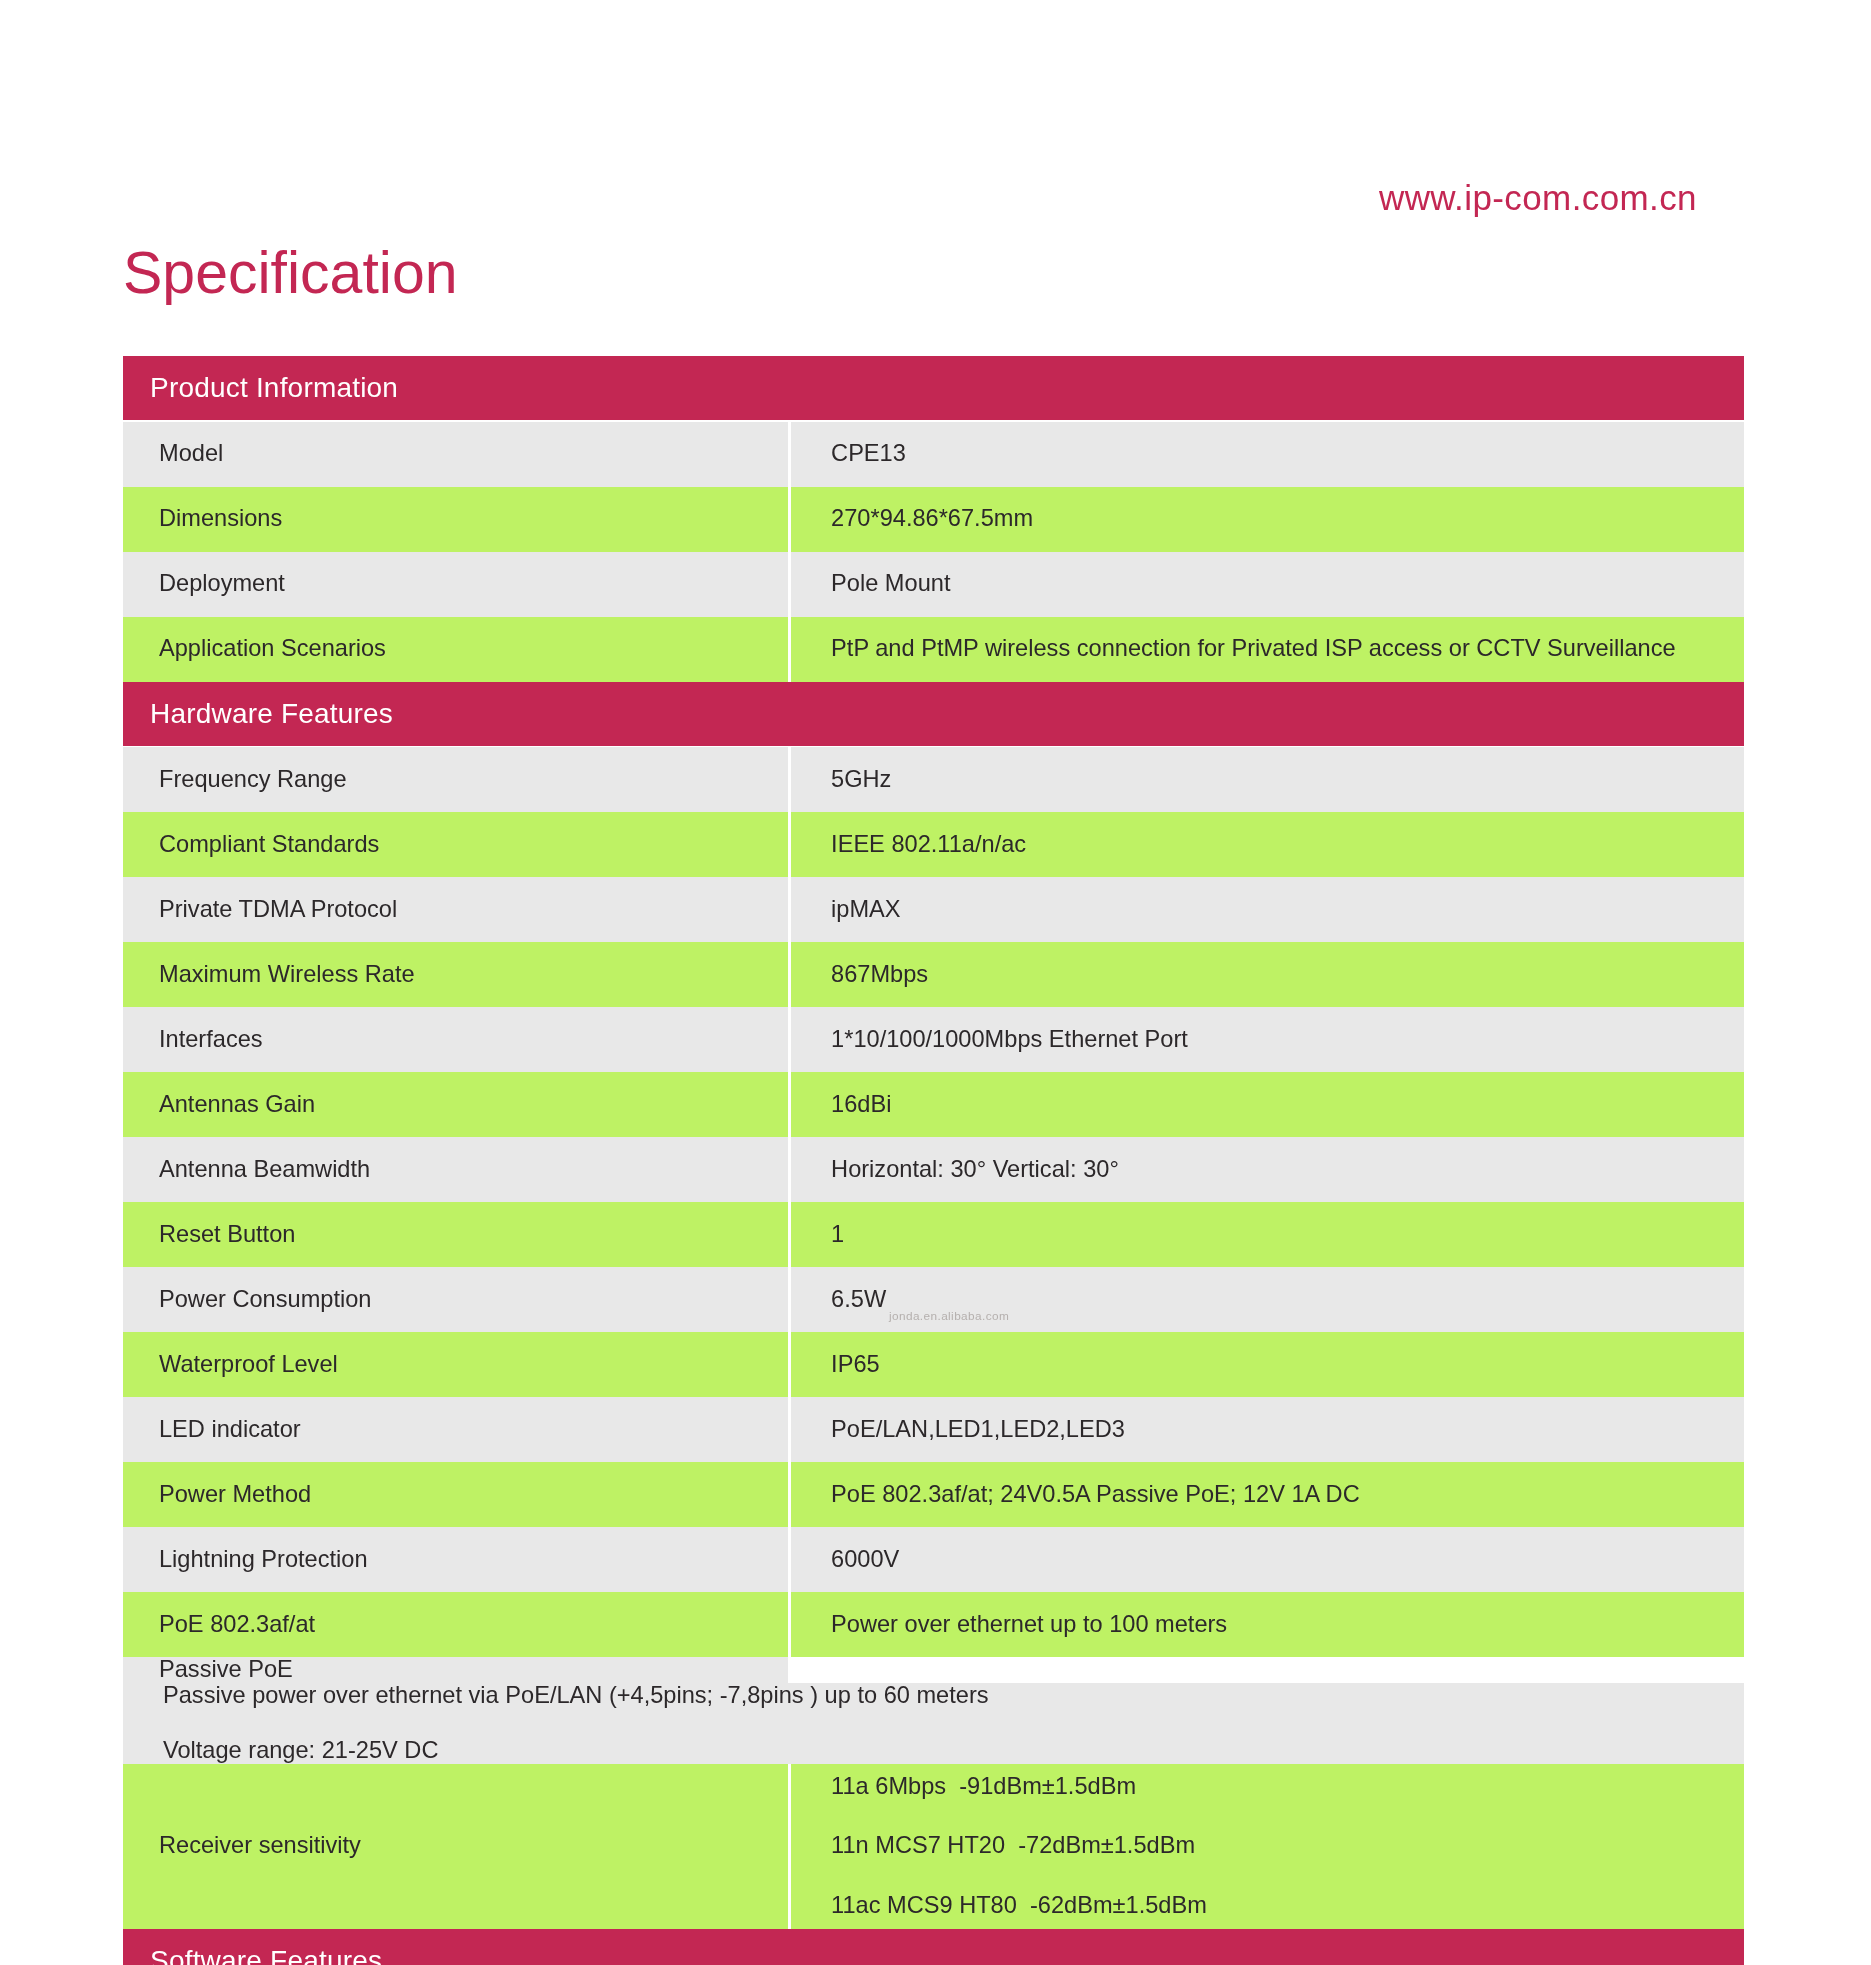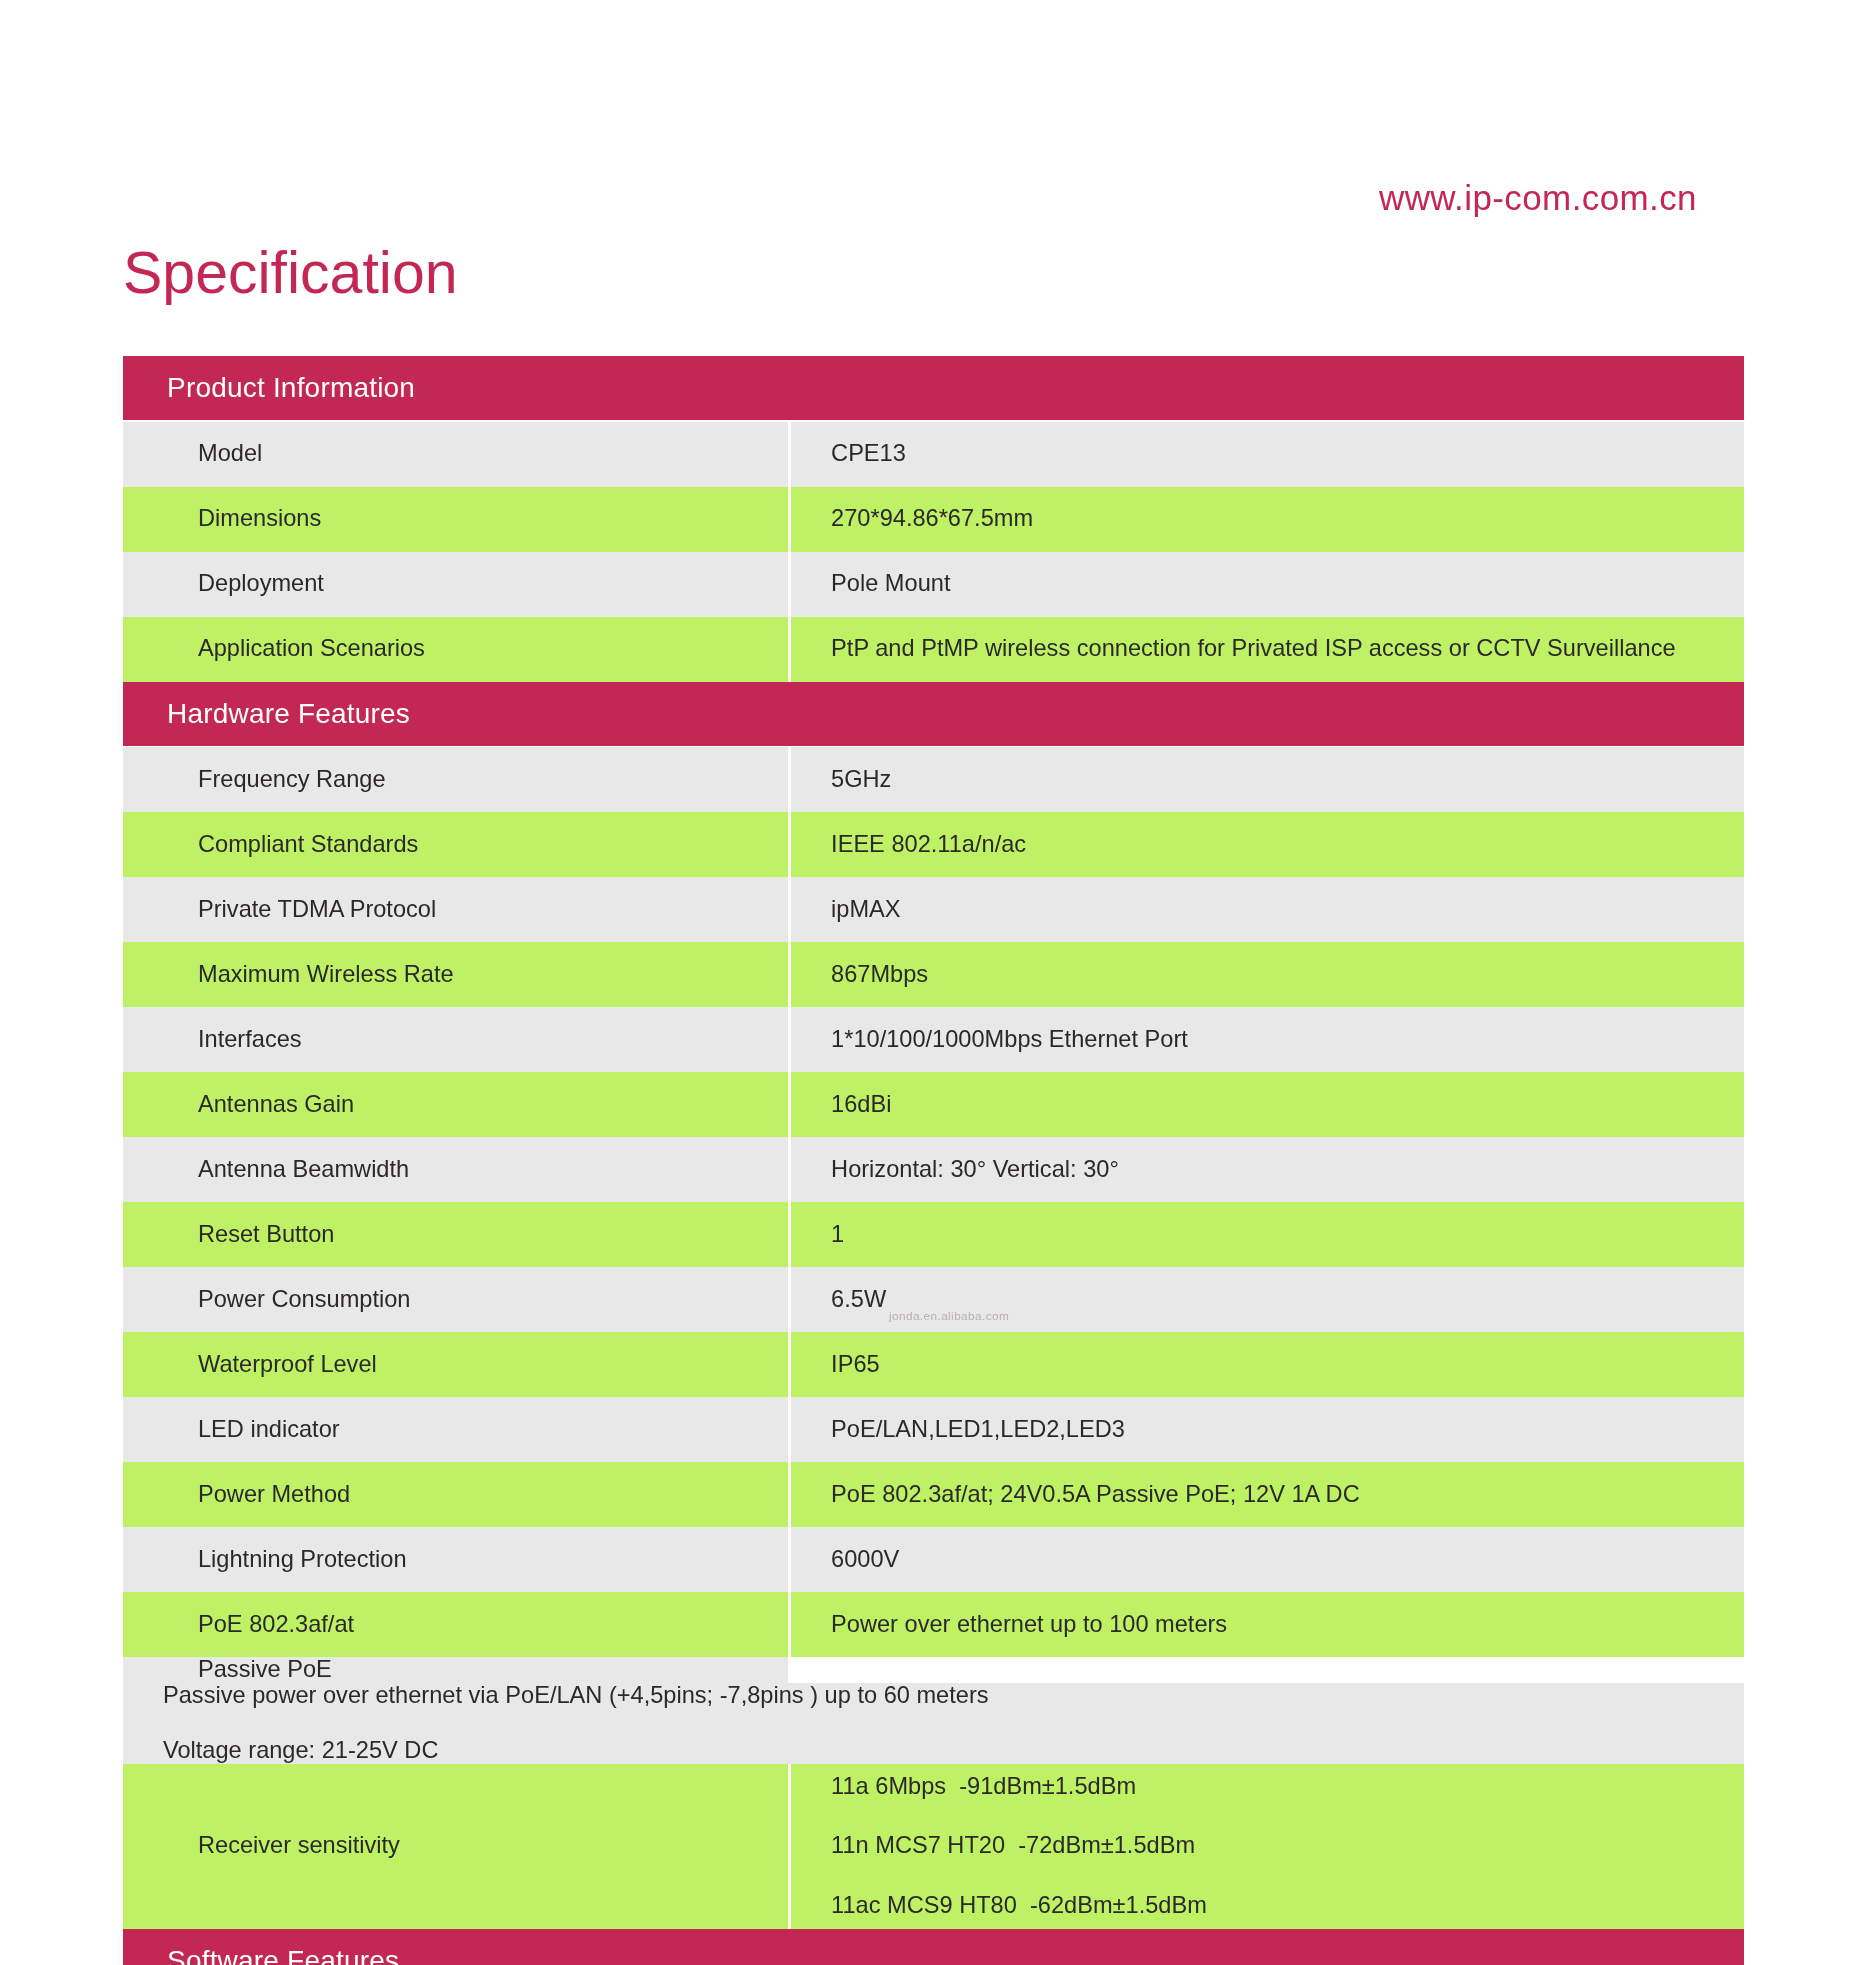--- a/index.html
+++ b/index.html
@@ -42,42 +42,42 @@
     position:absolute;
     left:123px;top:356px;
     width:1621px;
   }
   .bar{
     height:64px;
     margin-bottom:1.6px;
     background:var(--accent);
     display:flex;
     align-items:center;
-    padding-left:44px;
+    padding-left:27px;
     box-sizing:border-box;
   }
   .bar-text{
     color:#ffffff;
     font-size:28px;
     letter-spacing:0.2px;
     white-space:nowrap;
   }
   .row{display:flex;min-height:65px;}
   .cell{
     box-sizing:border-box;
     display:flex;
     flex-direction:column;
     justify-content:center;
     background:#bef264;
   }
   .row.shade .cell{background:var(--shade);}
   .cell.label{
     width:665px;
     flex:none;
-    padding-left:75px;
+    padding-left:36px;
     margin-right:3.1px;
   }
   .cell.value{
     flex:1;
     padding-left:40px;
     padding-right:29px;
   }
   .row.h2{min-height:98px;flex-direction:column;}
   .row.h2 .cell.value{gap:30px;}
   .row.h3{min-height:165px;}

